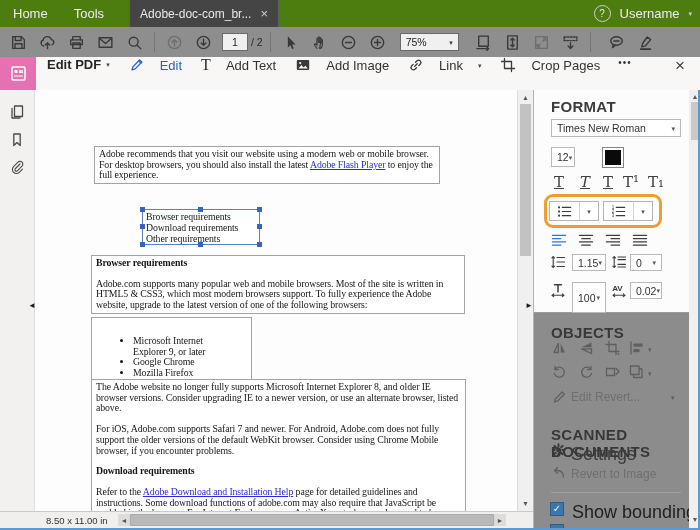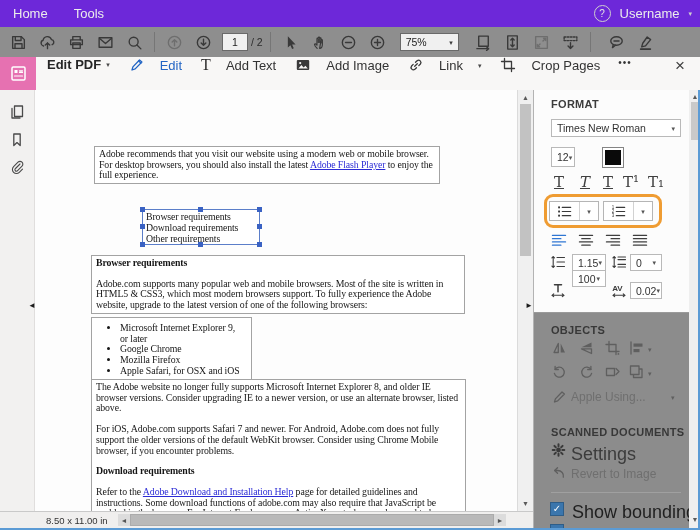--- a/index.html
+++ b/index.html
@@ -2,21 +2,21 @@
 <html><head>
 <meta charset="utf-8">
 <style>
   html,body{margin:0;padding:0}
   .app{position:relative;width:700px;height:530px;overflow:hidden;background:#8c8c8c;
        font-family:"Liberation Sans","DejaVu Sans",sans-serif;-webkit-font-smoothing:antialiased}
   .ab{position:absolute}
   svg{fill:none;stroke:currentColor;stroke-width:1.3;stroke-linecap:round;stroke-linejoin:round;display:block}
 
   
-  .tabbar{left:0;top:0;width:700px;height:27px;background:#6d28d9;display:flex;align-items:center;color:#ececec;font-size:13px}
+  .tabbar{left:0;top:0;width:700px;height:27px;background:#4d7c0f;display:flex;align-items:center;color:#ececec;font-size:13px}
   .tab{padding:0 13px;line-height:27px;cursor:default}
   .doctab{margin-left:12px;height:27px;display:flex;align-items:center;gap:9px;padding:0 11px;background:#454545;
           box-shadow:inset 1px 0 #5e5e5e,inset -1px 0 #5e5e5e;font-size:12px;color:#e8e8e8}
   .doctab .x{font-size:13px;color:#cdcdcd}
   .tbright{margin-left:auto;display:flex;align-items:center;gap:9px;padding-right:8px}
   .helpc{width:15px;height:15px;border:1px solid #cfcfcf;border-radius:50%;font-size:10px;display:flex;align-items:center;justify-content:center;color:#e3e3e3}
   .caret{font-size:7px;color:#cfcfcf;line-height:1}
 
   
   .toolbar{left:0;top:27px;width:700px;height:30px;background:#8e8e8e;display:flex;align-items:center}
@@ -54,37 +54,37 @@
   
   .docarea{left:35px;top:90px;width:482px;height:421px;background:#fdfdfd;overflow:hidden;
            font-family:"Liberation Serif","DejaVu Serif",serif;color:#161616}
   .tbx{position:absolute;border:1px solid #a3a3a3;background:#fff;font-size:9.8px;line-height:10.7px;letter-spacing:-0.1px;padding:2px 4px;box-sizing:border-box}
   .dlink{color:#2b2bd5;text-decoration:underline}
   .dgap{height:10px}
   .dbold{font-weight:bold}
   .selbox{position:absolute;left:107px;top:119px;width:118px;height:36px;border:1px solid #5b7ec9;background:#fff;
           font-size:9.8px;line-height:11px;letter-spacing:-0.1px;padding:1px 0 0 3px;box-sizing:border-box}
   .hd{position:absolute;width:5px;height:5px;background:#3a62c3}
-  .docul{margin:3px;padding-left:21px}
+  .docul{margin:16px;padding-left:21px}
   .docul li{margin:0;padding:0}
 
   
   .docsb{left:517px;top:90px;width:16px;height:421px;background:#f0f0f0;border-left:1px solid #dbdbdb;box-sizing:border-box}
   .sbarrow{position:absolute;left:0;width:100%;text-align:center;font-size:7px;color:#5a5a5a;line-height:1}
   .docsb .thumb{position:absolute;left:2px;top:14px;width:11px;height:152px;background:#c2c2c2}
   .statusbar{left:0;top:511px;width:533px;height:17px;background:#f0efee;border-top:1px solid #c9c9c9;box-sizing:border-box;font-size:9.5px;color:#333}
   .pagesize{position:absolute;left:46px;top:3px;white-space:nowrap}
   .hsb{position:absolute;left:118px;top:2px;width:388px;height:12px;background:#dcdcdc;display:flex;align-items:center}
   .hsb .ar{width:12px;text-align:center;font-size:7px;color:#555;flex:none;line-height:1}
   .hsb .thumb{flex:1;height:12px;background:#b9b9b9;border:1px solid #ababab;box-sizing:border-box}
 
   
   .rpanel{left:533px;top:90px;width:167px;height:440px;background:#8c8c8c;border-left:1px solid #b3b3b3;box-sizing:border-box;overflow:hidden}
   .pwhite{position:absolute;left:0;top:0;width:155px;height:223px;background:#fcfcfc;border-bottom:1px solid #9a9a9a;box-sizing:border-box}
-  .sectitle{position:absolute;font-size:11px;font-weight:bold;color:#3c3c3c;letter-spacing:.3px}
+  .sectitle{position:absolute;font-size:15px;font-weight:bold;color:#3c3c3c;letter-spacing:.3px}
   .combo{position:absolute;border:1px solid #b9b9b9;background:#fff;font-size:10.5px;color:#333;
          display:flex;align-items:center;justify-content:space-between;padding:0 5px;box-sizing:border-box}
   .combo .caret{color:#555}
   .swatch{position:absolute;left:68px;top:57px;width:22px;height:21px;border:1px solid #848484;background:#fff;padding:2px;box-sizing:border-box}
   .swatch .fill{width:100%;height:100%;background:#0a0a0a}
   .stybtn{position:absolute;top:84px;height:19px;width:20px;text-align:center;font-family:"DejaVu Serif",serif;font-size:15px;line-height:17px;color:#3f3f3f}
   .stybtn.it{font-style:italic}
   .stybtn.ul{text-decoration:underline}
   .orange{position:absolute;left:10px;top:104px;width:118px;height:34px;border:3px solid #ef9c32;border-radius:9px;box-sizing:border-box}
   .listgrp{position:absolute;top:111px;width:50px;height:20px;border:1px solid #b5b5b5;background:#fff;display:flex;align-items:center;box-sizing:border-box}
@@ -111,20 +111,24 @@
   .winb{background:#5b9bd5;z-index:9}
 </style>
 </head>
 <body>
 
 <div class="app">
 
   <div class="tabbar ab">
     <div class="tab">Home</div>
     <div class="tab">Tools</div>
+    <div class="doctab">
+      <span>Adobe-doc-com_br...</span>
+      <span class="x">×</span>
+    </div>
     <div class="tbright">
       <div class="helpc">?</div>
       <span>Username</span>
       <span class="caret">▾</span>
     </div>
   </div>
 
   <div class="toolbar ab">
     <div class="tbtn" style="margin-left:4px">
       <svg viewBox="0 0 16 16">
@@ -469,21 +473,21 @@
         <span>0</span>
         <span class="caret">▾</span>
       </div>
 
       <div class="spico" style="left:15px;top:192px">
         <svg viewBox="0 0 16 16">
             <path d="M4.5 2.8h7M8 2.8v7" stroke-width="1.5"></path>
             <path d="M2 13.3h12M2 13.3l1.7-1.4M2 13.3l1.7 1.4M14 13.3l-1.7-1.4M14 13.3l-1.7 1.4"></path>
           </svg>
       </div>
-      <div class="combo" style="left:38px;top:180px;width:34px;height:17px">
+      <div class="combo" style="left:38px;top:192px;width:34px;height:31px">
         <span>100</span>
         <span class="caret">▾</span>
       </div>
       <div class="spico" style="left:76px;top:192px">
         <svg viewBox="0 0 16 16">
             <text x="1.2" y="9" font-size="8" font-weight="bold" fill="currentColor" stroke="none" font-family="sans-serif">AV</text>
             <path d="M2 13.3h12M2 13.3l1.7-1.4M2 13.3l1.7 1.4M14 13.3l-1.7-1.4M14 13.3l-1.7 1.4"></path>
           </svg>
       </div>
       <div class="combo" style="left:96px;top:192px;width:32px;height:17px">
@@ -546,21 +550,21 @@
           <rect x="2" y="2" width="8.5" height="8.5" fill="#8c8c8c"></rect>
         </svg>
     </div>
     <div class="pgcar" style="left:114px;top:280px">▾</div>
 
     <div class="pgico" style="left:17px;top:299px">
       <svg viewBox="0 0 16 16">
           <path d="M3 13l.9-3.1 6.6-6.9 2.4 2-6.7 6.9L3 13z"></path>
         </svg>
     </div>
-    <div class="glabel" style="left:37px;top:300px">Apple Using...</div>
+    <div class="glabel" style="left:37px;top:300px">Edit Revert...</div>
     <div class="pgcar" style="left:137px;top:304px">▾</div>
 
     <div class="sectitle" style="left:17px;top:336px;color:#383838">SCANNED DOCUMENTS</div>
 
     <div class="pgico" style="left:16px;top:352px;color:#3a3a3a">
       <svg viewBox="0 0 16 16">
           <circle cx="8" cy="8" r="2.4" fill="currentColor" stroke="none"></circle>
           <path d="M8 2.2v2M8 11.8v2M2.2 8h2M11.8 8h2M3.9 3.9l1.4 1.4M10.7 10.7l1.4 1.4M12.1 3.9l-1.4 1.4M5.3 10.7l-1.4 1.4" stroke-width="2"></path>
         </svg>
     </div>

